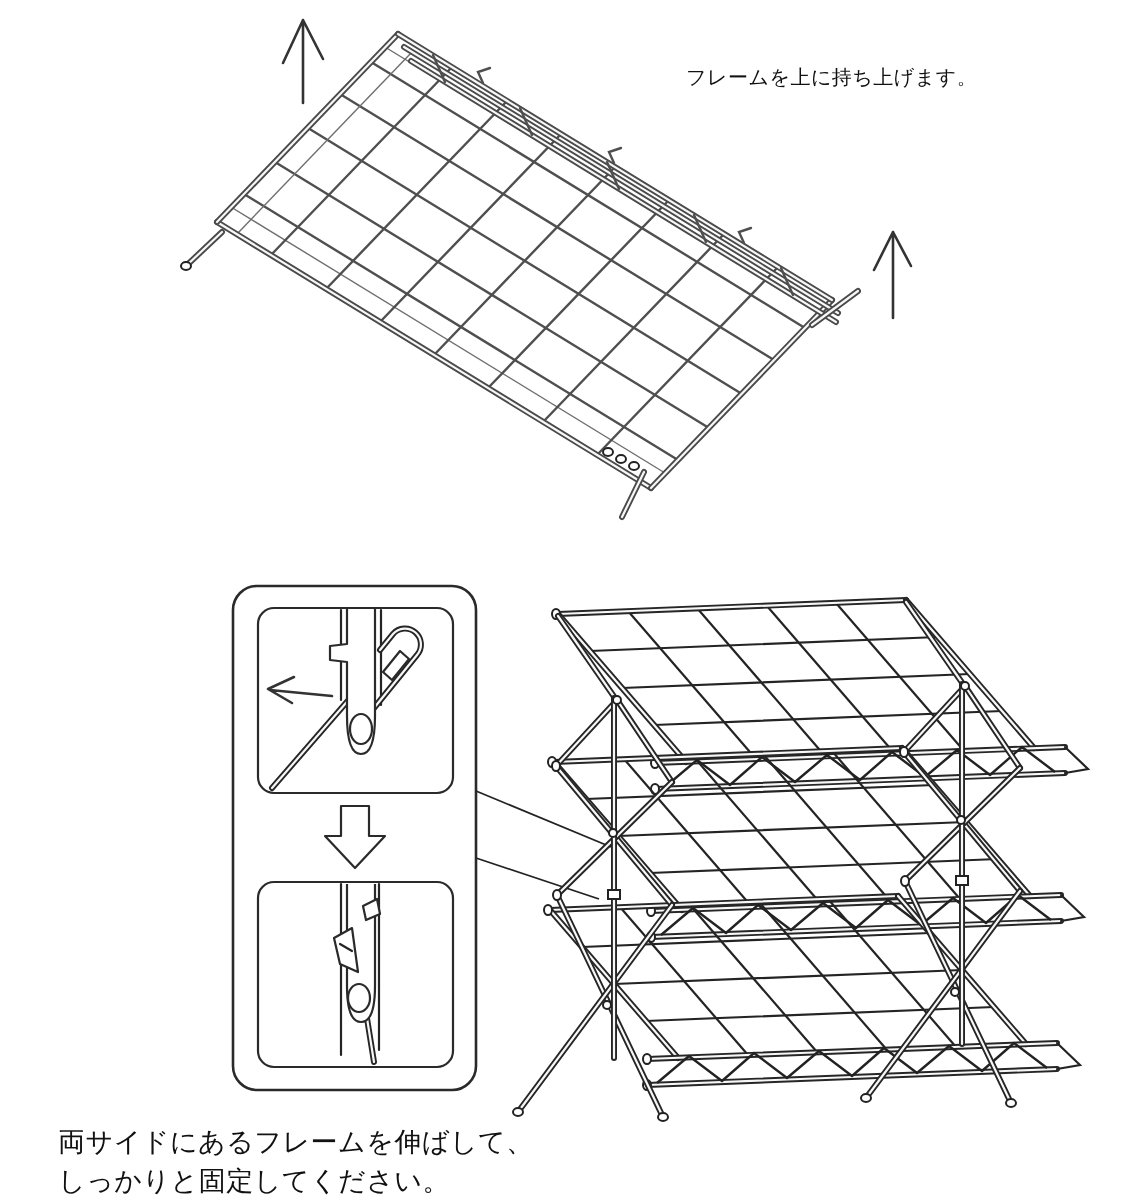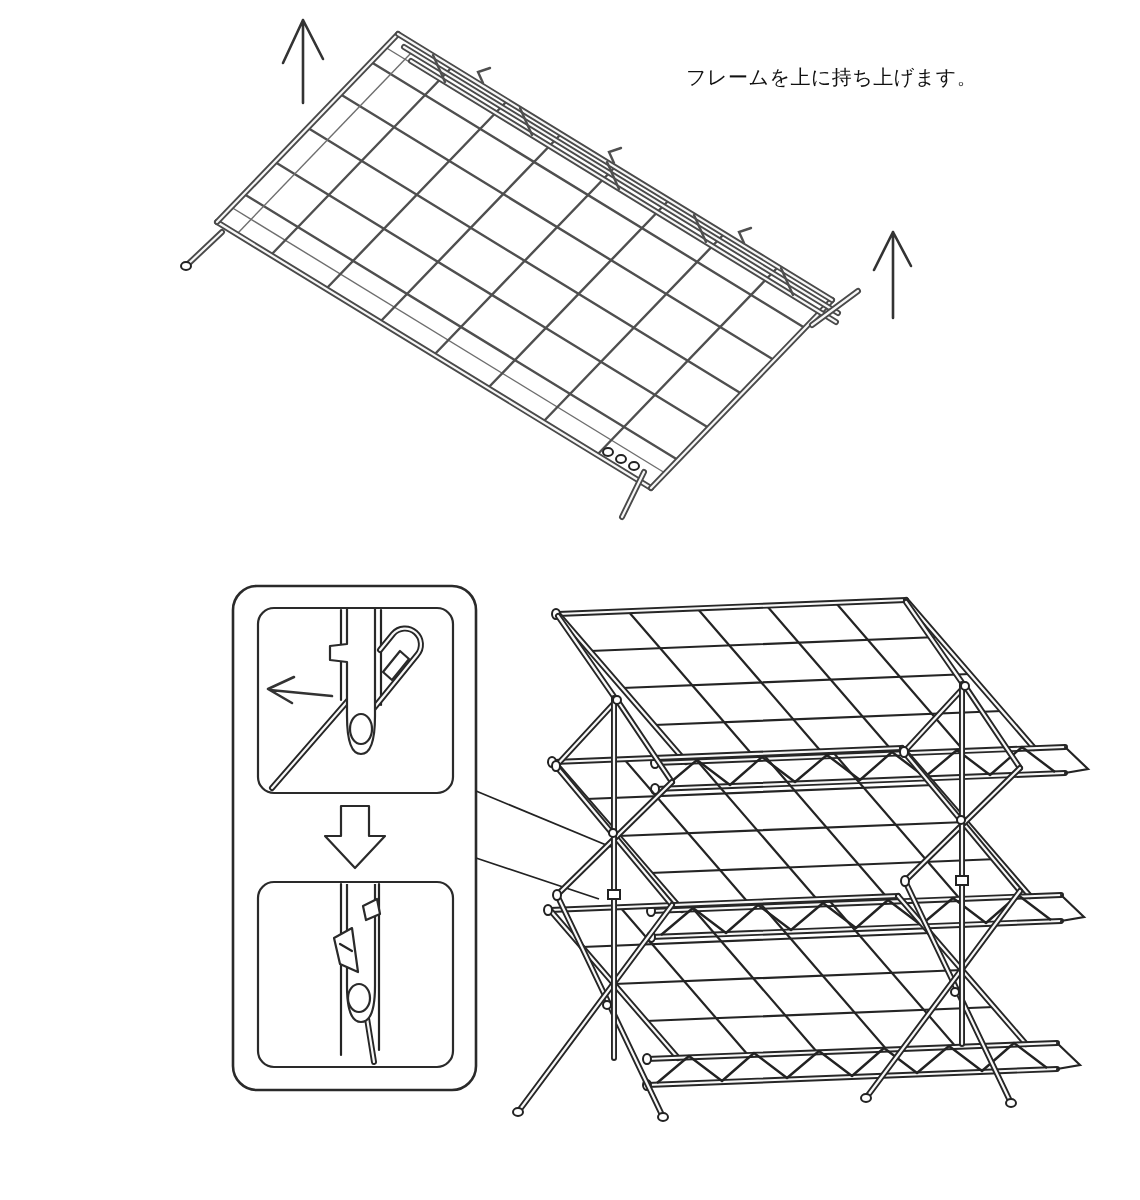--- a/index.html
+++ b/index.html
@@ -265,13 +265,15 @@
       <rect class="cap" x="956" y="876" width="12" height="9"></rect>
     </g>
   </g>
 </svg>
 
 <div class="caption" id="cap-top">
   <span>フレームを上に持ち上げます。</span>
 </div>
 
 <div class="caption" id="cap-bottom">
+  <div>両サイドにあるフレームを伸ばして、</div>
+  <div>しっかりと固定してください。</div>
 </div>
 
 </body></html>

